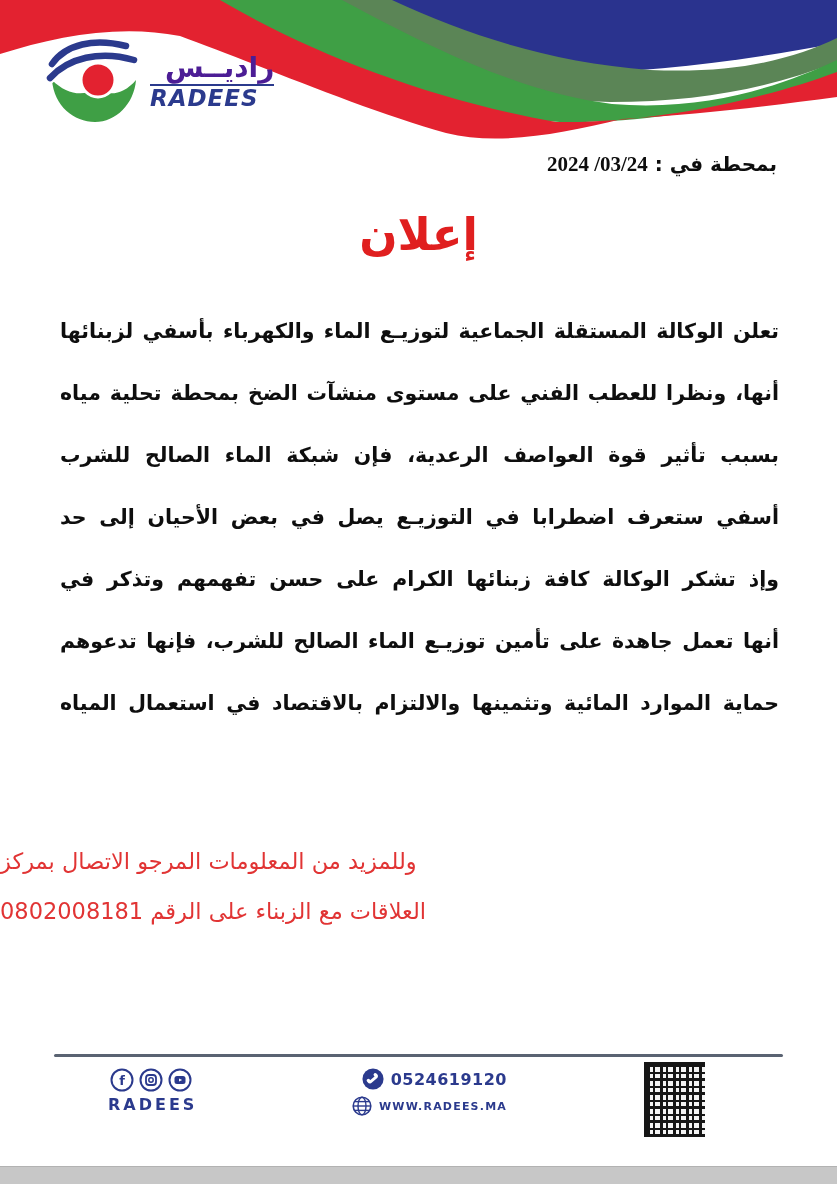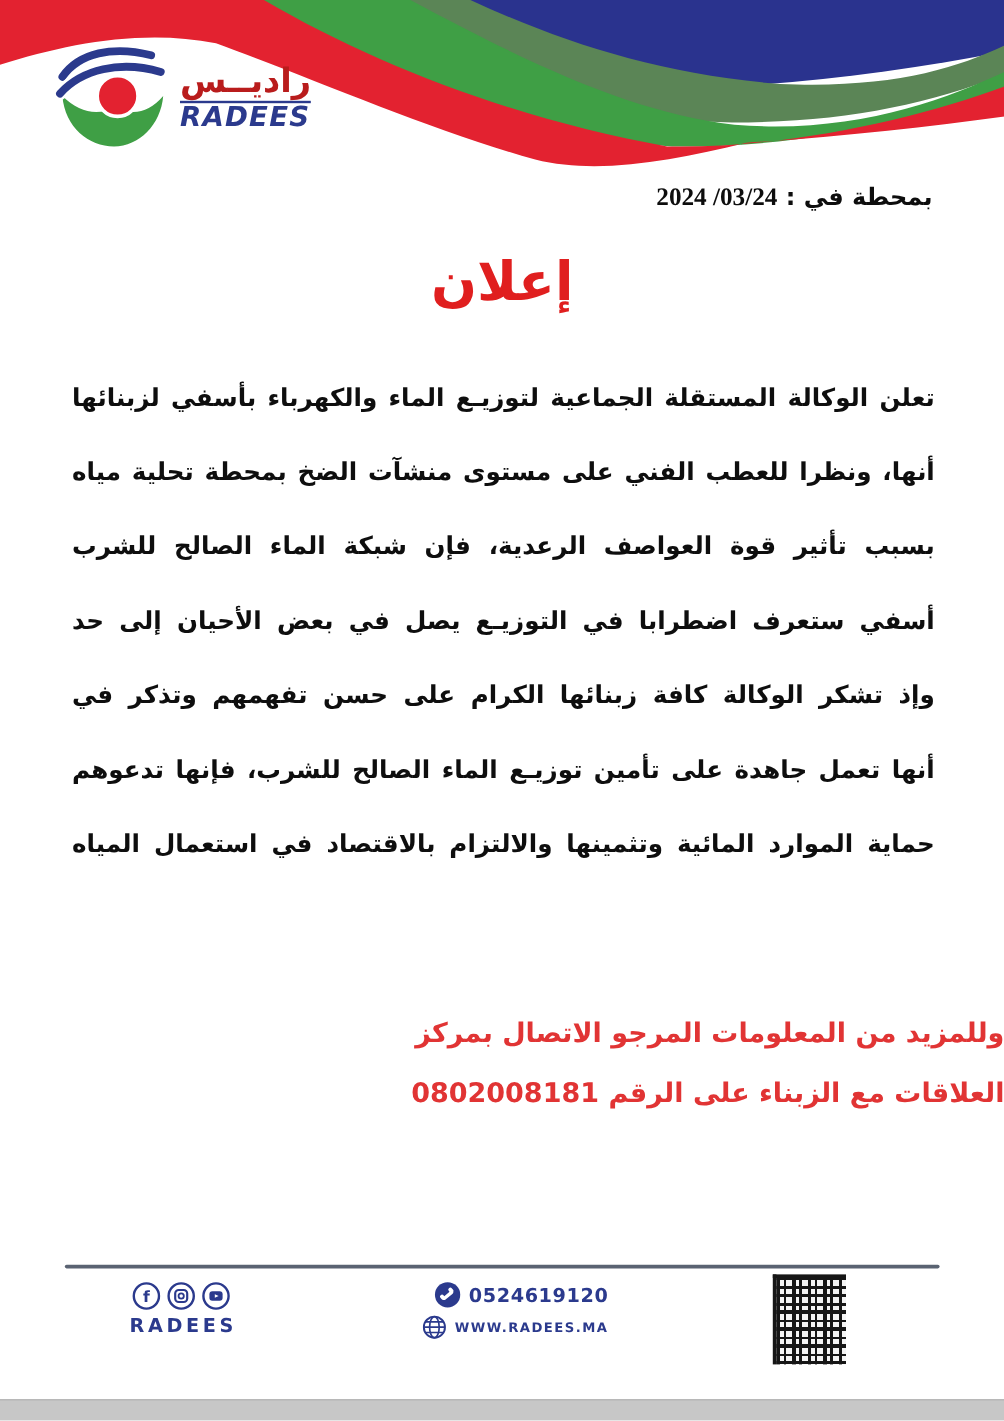--- a/index.html
+++ b/index.html
@@ -5,21 +5,21 @@
   html,body{margin:0;padding:0;background:#ffffff;}
   .page{
     position:relative;width:837px;height:1184px;background:#ffffff;
     overflow:hidden;font-family:"DejaVu Sans",sans-serif;color:#111;
   }
   
   .waves{position:absolute;top:0;left:0;width:837px;height:150px;}
   
   .logo{position:absolute;top:34px;left:44px;display:flex;align-items:center;gap:6px;}
   .logo-text{display:flex;flex-direction:column;line-height:1;margin-top:6px;}
-  .logo-ar{font-size:28px;font-weight:bold;color:#b91c1c;direction:rtl;letter-spacing:0;}
+  .logo-ar{font-size:28px;font-weight:bold;color:#4c1d95;direction:rtl;letter-spacing:0;margin-left:15px;}
   .logo-en{font-size:23px;font-weight:bold;font-style:italic;color:#2b3a8d;letter-spacing:1px;margin-top:2px;border-top:2px solid #2b3a8d;padding-top:1px;}
   
   .date-line{
     position:absolute;top:152px;right:60px;direction:rtl;
     font-size:20px;font-weight:bold;color:#0d0d0d;
   }
   .date-num{font-family:"Liberation Serif",serif;font-size:21px;margin-left:16px;}
   
   .title{
     position:absolute;top:208px;left:0;width:100%;text-align:center;
@@ -29,22 +29,22 @@
   .body-block{position:absolute;top:314px;left:60px;right:58px;}
   .bline{
     direction:rtl;text-align:justify;text-align-last:justify;text-justify:inter-word;
     font-weight:bold;font-size:20.5px;color:#0e0e0e;
     height:34px;line-height:34px;overflow:hidden;margin-bottom:28px;
   }
   .bline.last{text-align-last:right;}
   .p2-start{margin-top:7px;}
   
   .contact{
-    position:absolute;top:836px;left:0;width:100%;text-align:right;direction:rtl;
-    color:#e13434;font-weight:bold;font-size:22.5px;line-height:50px;
+    position:absolute;top:836px;left:0;width:100%;text-align:left;direction:rtl;
+    color:#e13434;font-weight:normal;font-size:22.5px;line-height:50px;
   }
   
   .divider{position:absolute;top:1054px;left:54px;right:54px;height:3px;background:#5a6372;border-radius:2px;}
   .social{position:absolute;left:108px;top:1068px;width:86px;text-align:center;}
   .social-row{display:flex;justify-content:center;gap:5px;}
   .brand{margin-top:3px;font-size:16px;font-weight:bold;color:#2b3a8d;letter-spacing:3px;}
   .contact-block{position:absolute;left:352px;top:1068px;}
   .crow{display:flex;align-items:center;gap:7px;margin-bottom:6px;justify-content:flex-end;}
   .phone-number{font-size:16px;font-weight:bold;color:#2b3a8d;letter-spacing:0.5px;}
   .website-url{font-size:11px;font-weight:bold;color:#2b3a8d;letter-spacing:1.2px;}

